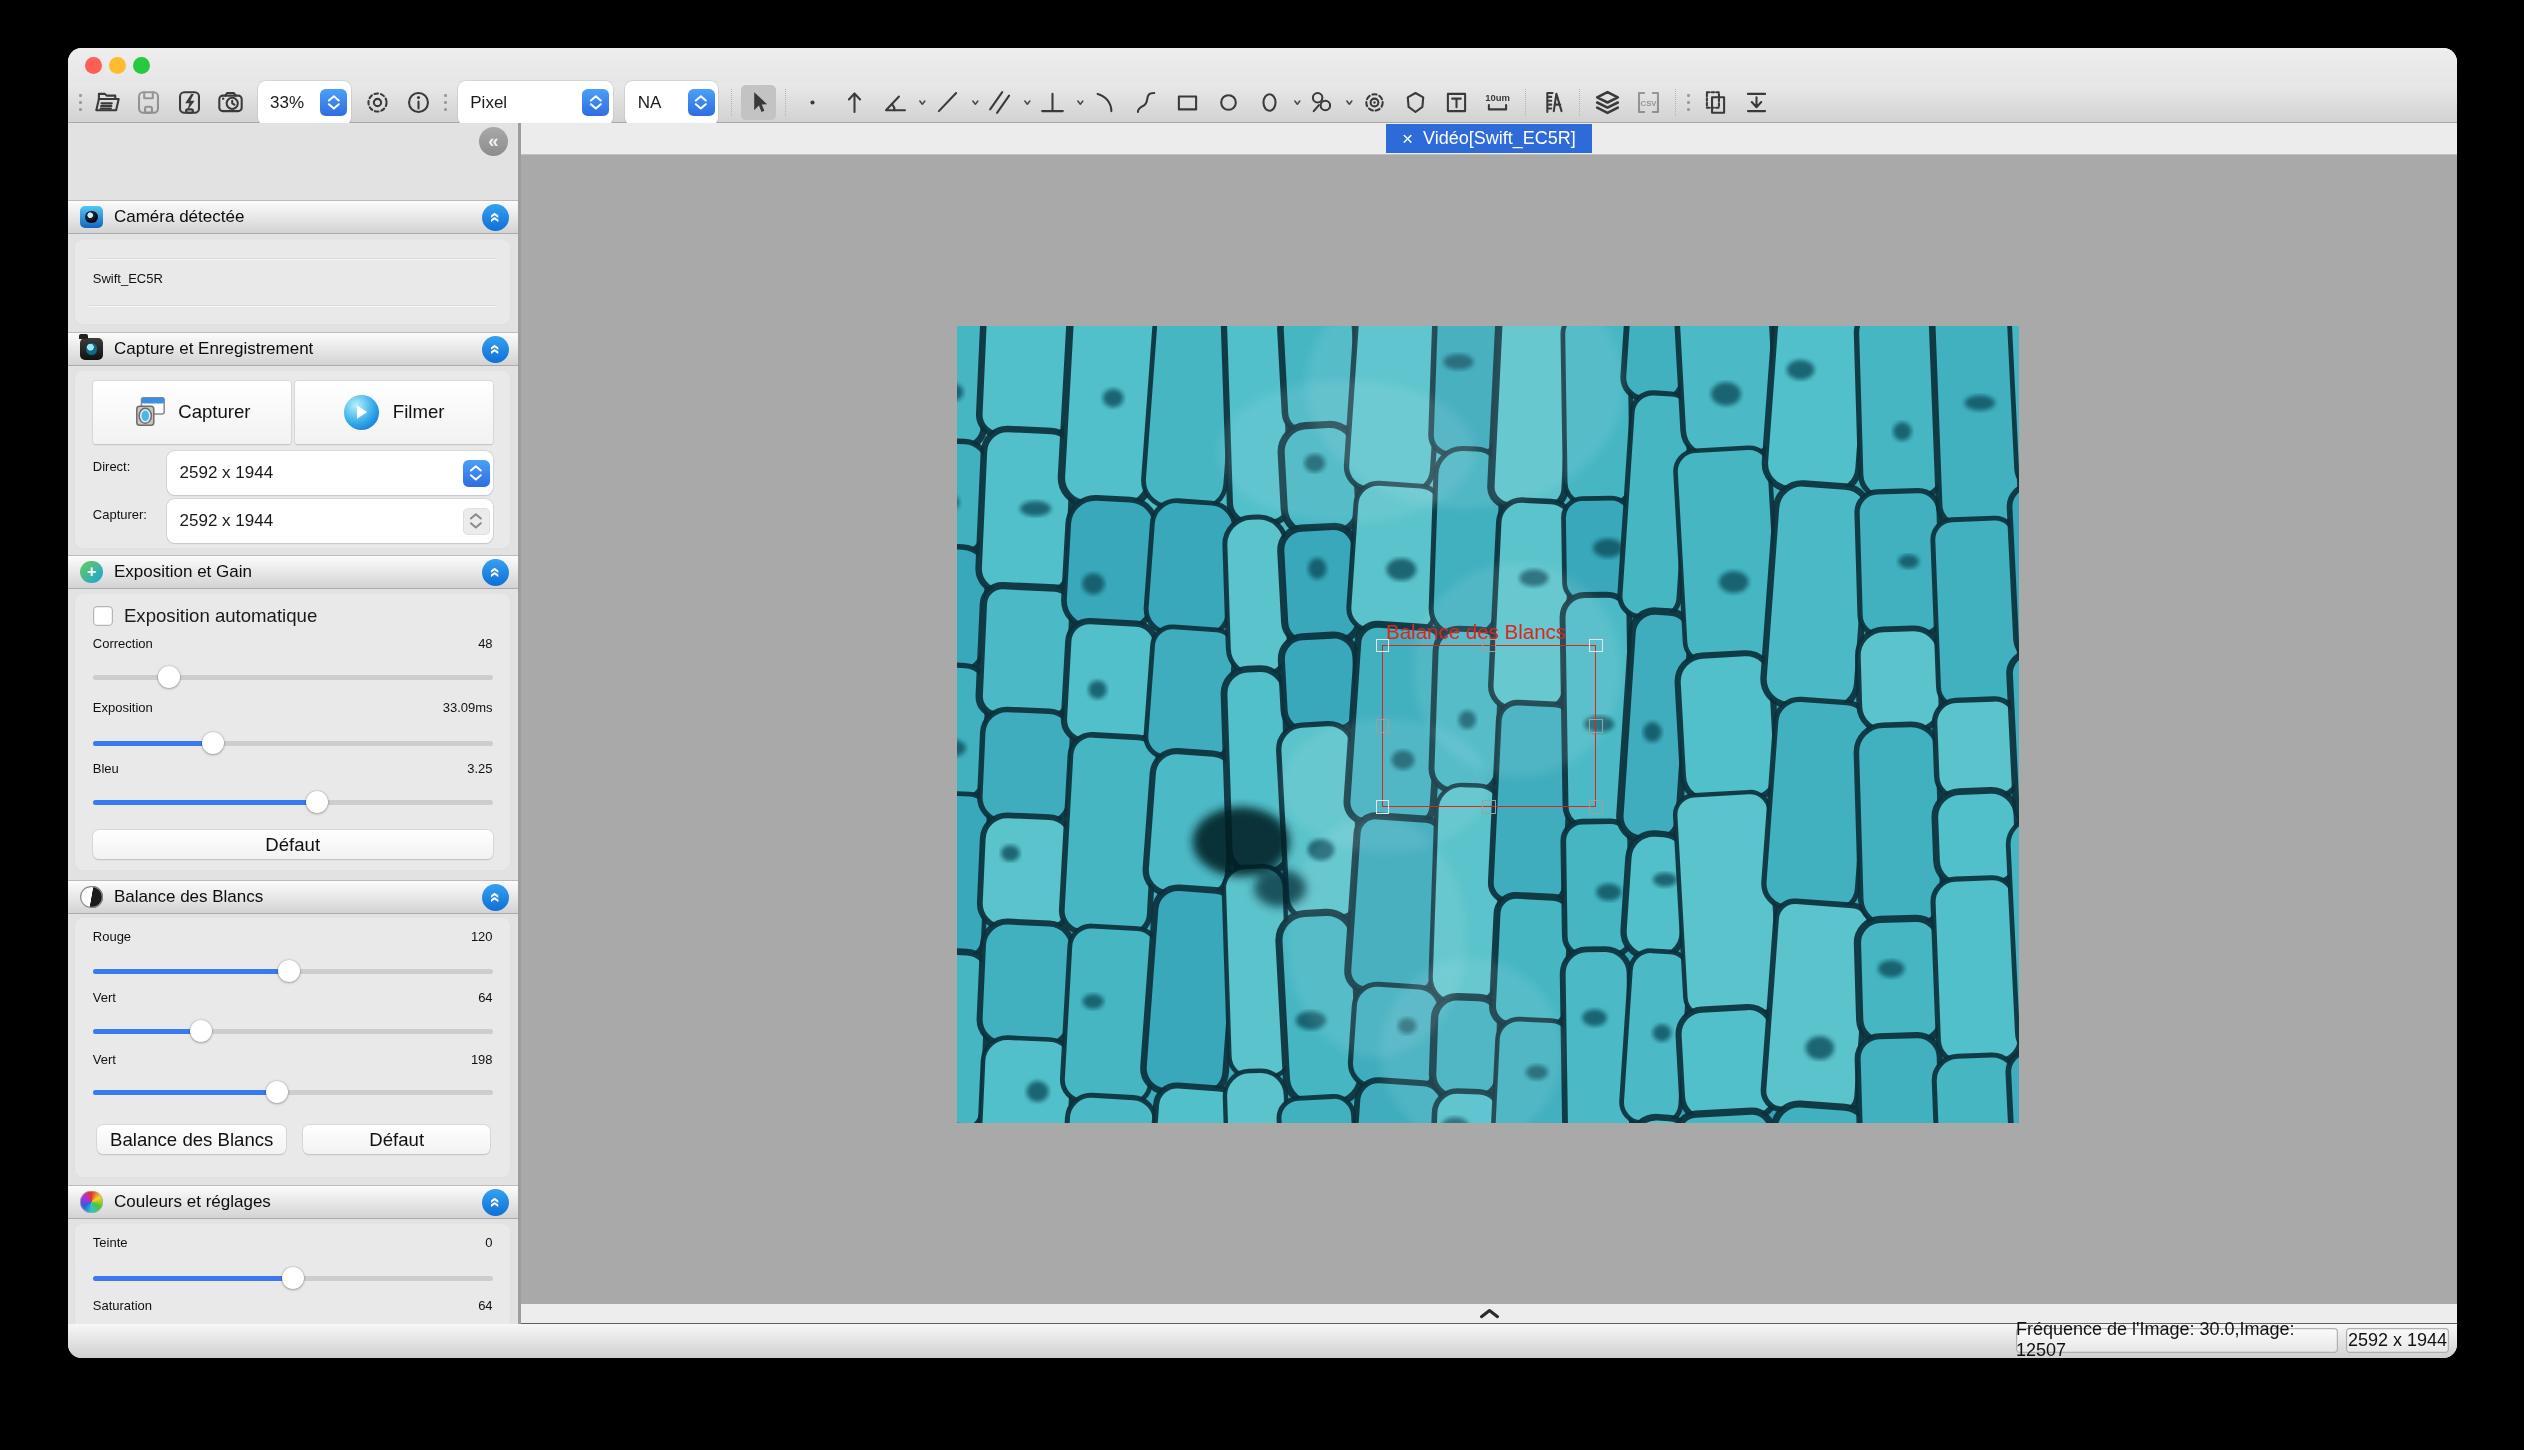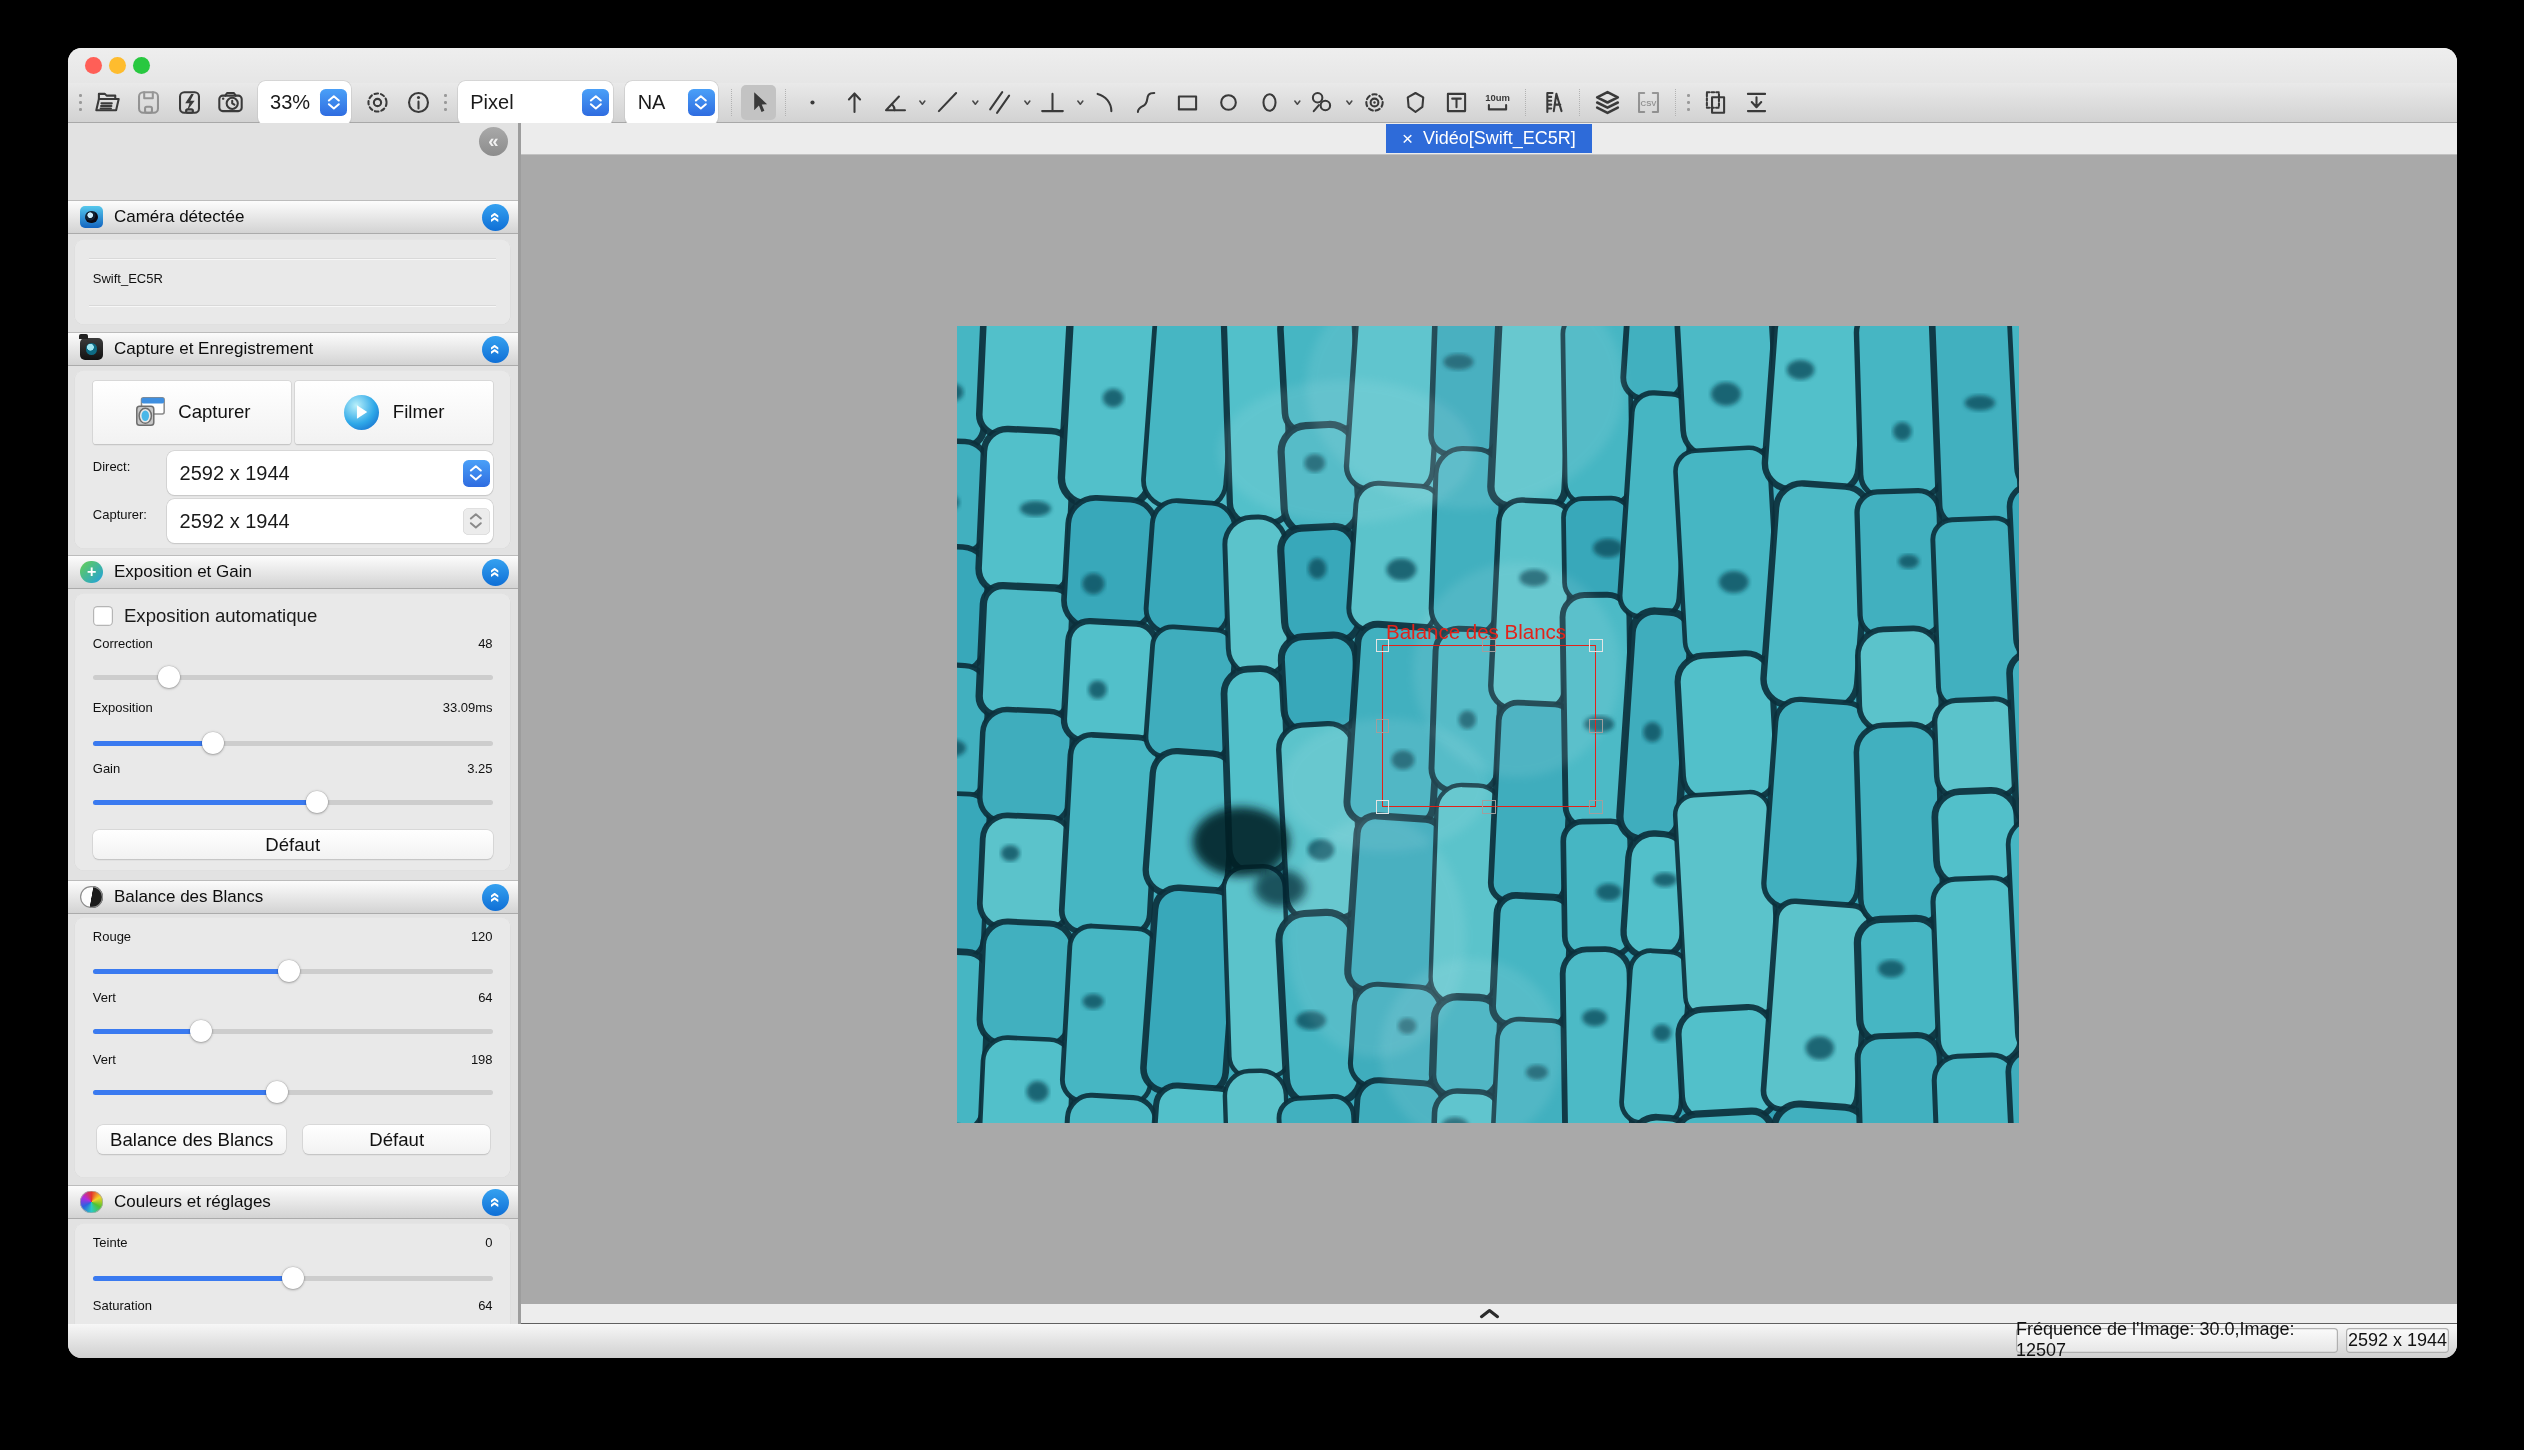--- a/index.html
+++ b/index.html
@@ -25,21 +25,21 @@
   .tbi svg{width:31px;height:31px;}
   .tbi.sel{background:#c3c3c3;border-radius:5px;}
   .tbi.dis{opacity:.45;text-decoration:underline;}
   .icn{fill:none;stroke:#3a3a3a;stroke-width:2.4;stroke-linecap:round;stroke-linejoin:round;}
   .icnf{fill:#3a3a3a;stroke:none;}
   .vdots{display:flex;flex-direction:column;gap:4.3px;margin:0 5px;flex:0 0 auto;}
   .vdots i{width:2.5px;height:2.5px;border-radius:50%;background:#9a9a9a;}
   .vsep{width:0;height:27px;border-left:1.9px dotted #b2b2b2;margin:0 6.2px;flex:0 0 auto;}
   .dd{height:44px;background:#fff;border-radius:7.5px;display:flex;align-items:center;
       box-shadow:0 0 0 0.6px #c9c9c9,0 0.6px 1.2px rgba(0,0,0,.15);
-      font-size:20px;padding:0 3.7px 0 12.4px;margin:0 6.2px;flex:0 0 auto;
+      font-size:17px;padding:0 3.7px 0 12.4px;margin:0 6.2px;flex:0 0 auto;
       justify-content:space-between;box-sizing:border-box;}
   .stepper{width:27px;height:27px;border-radius:5.6px;background:linear-gradient(#4aa0f8,#2f6ce0);
            display:flex;flex-direction:column;align-items:center;justify-content:center;
            gap:1.9px;margin-left:8.7px;flex:0 0 auto;}
   .stepper svg{width:13.7px;height:6.8px;}
   .stepper.gray{background:#ececec;box-shadow:inset 0 0 0 0.6px #d4d4d4;}
   .stepper polyline{fill:none;stroke:#fff;stroke-width:3.2;stroke-linecap:round;stroke-linejoin:round;}
   .stepper.gray polyline{stroke:#8a8a8a;}
   .chevd{width:8.7px;height:8.7px;margin-left:2.5px;flex:0 0 auto;}
   .chevd svg{width:8.7px;height:8.7px;}
@@ -457,21 +457,21 @@
       <div class="lrow" style="top:107px">
         <span>Exposition</span>
         <span>33.09ms</span>
       </div>
       <div class="slider" style="top:139px">
         <div class="track"></div>
           <div class="fill" style="width: 30%;"></div>
           <div class="thumb" style="left: calc(30% - 10.6px);"></div>
       </div>
       <div class="lrow" style="top:168px">
-        <span>Gain</span>
+        <span>Bleu</span>
         <span>3.25</span>
       </div>
       <div class="slider" style="top:198px">
         <div class="track"></div>
           <div class="fill" style="width: 56%;"></div>
           <div class="thumb" style="left: calc(56% - 10.6px);"></div>
       </div>
       <div class="btn" style="position:absolute;left:18.6px;right:18.6px;top:237px;height:29px">
         <span>Défaut</span>
       </div>

